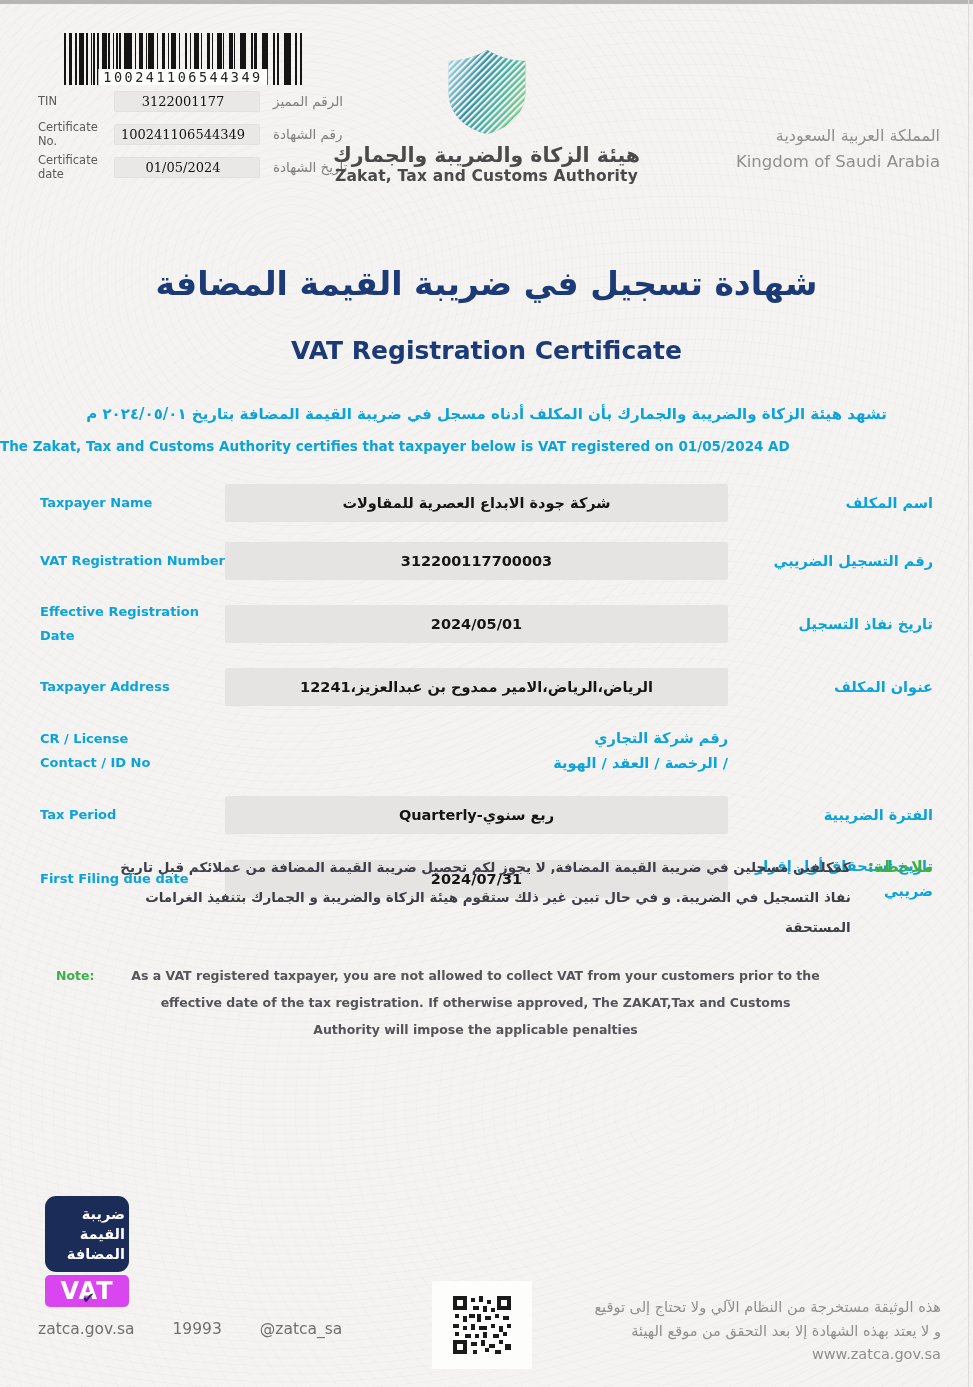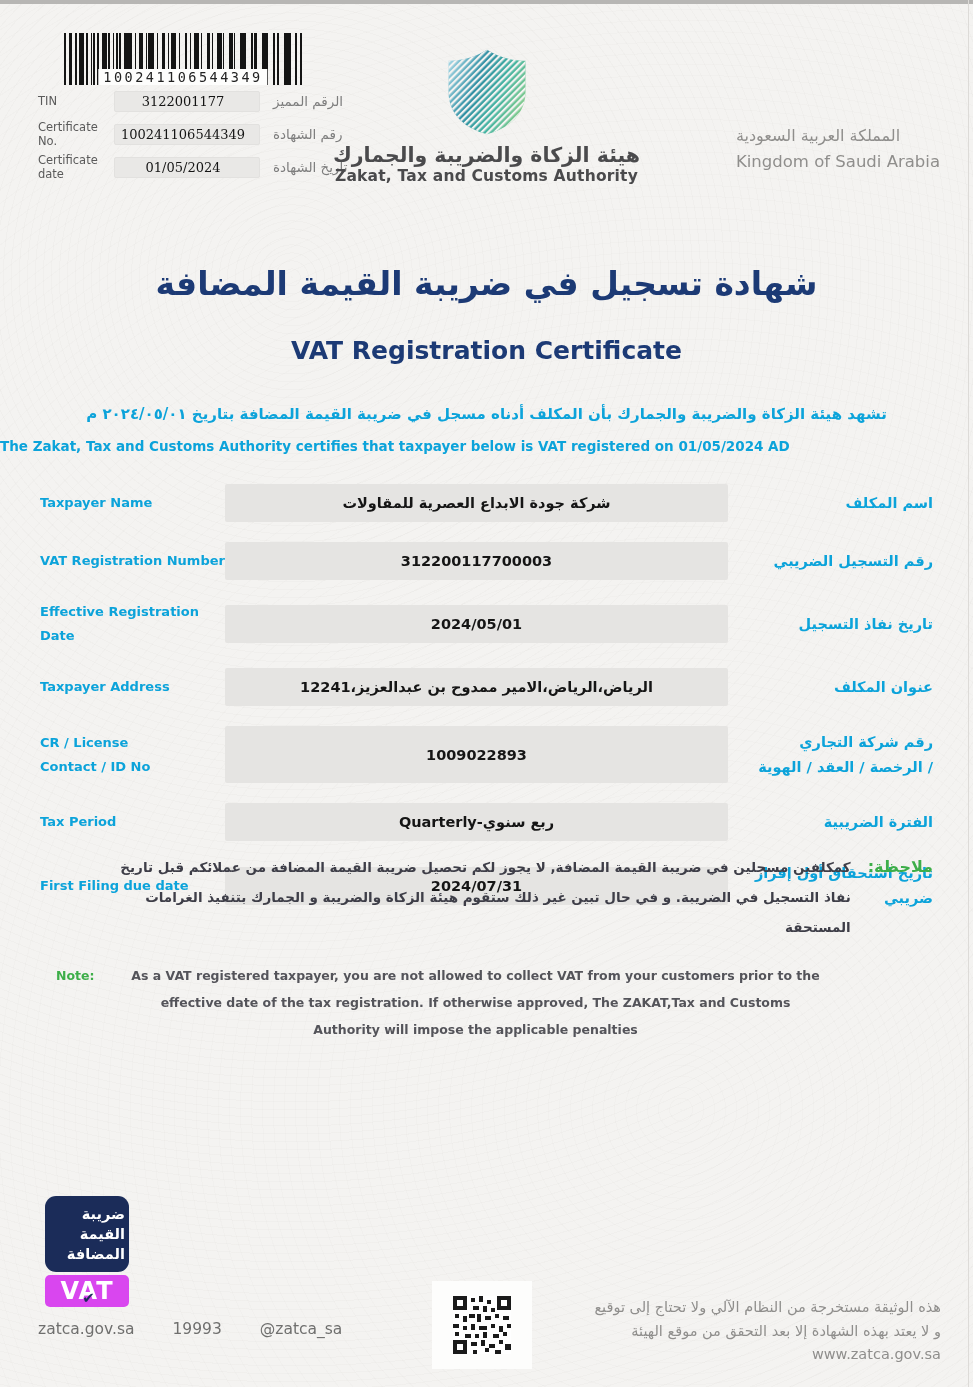--- a/index.html
+++ b/index.html
@@ -39,21 +39,21 @@
     border:1px solid #e2e1df;
     text-align:center; padding-right:8px;
     font-family:"DejaVu Serif", serif; font-size:13px; line-height:19px; color:#141414;
   }
   .tin-label-ar { margin-left:13px; font-size:13.5px; color:#7d7d7d; direction:rtl; }
 
   .authority { left:50%; transform:translateX(-50%); top:48px; width:340px; text-align:center; }
   .authority-name-ar { margin-top:3px; font-size:20.5px; font-weight:bold; color:#4a4a4c; direction:rtl; }
   .authority-name-en { font-size:15.5px; font-weight:bold; color:#4a4a4c; letter-spacing:0.2px; }
 
-  .kingdom { right:33px; top:126px; text-align:left; color:#8f8e8c; }
+  .kingdom { right:33px; top:126px; text-align:right; color:#8f8e8c; }
   .kingdom-ar { font-size:16px; direction:rtl; margin-bottom:7px; }
   .kingdom-en { font-size:16.5px; }
 
   
   .title-ar { top:264px; left:0; width:100%; text-align:center; font-size:33px; font-weight:bold; color:#1c3a75; direction:rtl; }
   .title-en { top:336px; left:0; width:100%; text-align:center; font-size:25px; font-weight:bold; color:#1c3a75; }
   .cert-ar  { top:405px; left:0; width:100%; text-align:center; font-size:15px; font-weight:bold; color:#0ca3da; direction:rtl; }
   .cert-en  { top:438px; left:0; width:100%; text-align:left; font-size:13.5px; font-weight:bold; color:#0ca3da; }
 
   
@@ -177,21 +177,20 @@
 
   <div class="d-row">
     <div class="d-label-en">Taxpayer Address</div>
     <div class="d-box">الرياض،الرياض،الامير ممدوح بن عبدالعزيز،12241</div>
     <div class="d-label-ar">عنوان المكلف</div>
   </div>
 
   <div class="d-row gap-top">
     <div class="d-label-en">CR / License
 Contact / ID No</div>
-    <div class="d-box tall">1009022893</div>
     <div class="d-label-ar">رقم شركة التجاري
 / الرخصة / العقد / الهوية</div>
   </div>
 
   <div class="d-row">
     <div class="d-label-en">Tax Period</div>
     <div class="d-box">ربع سنوي-Quarterly</div>
     <div class="d-label-ar">الفترة الضريبية</div>
   </div>
 

